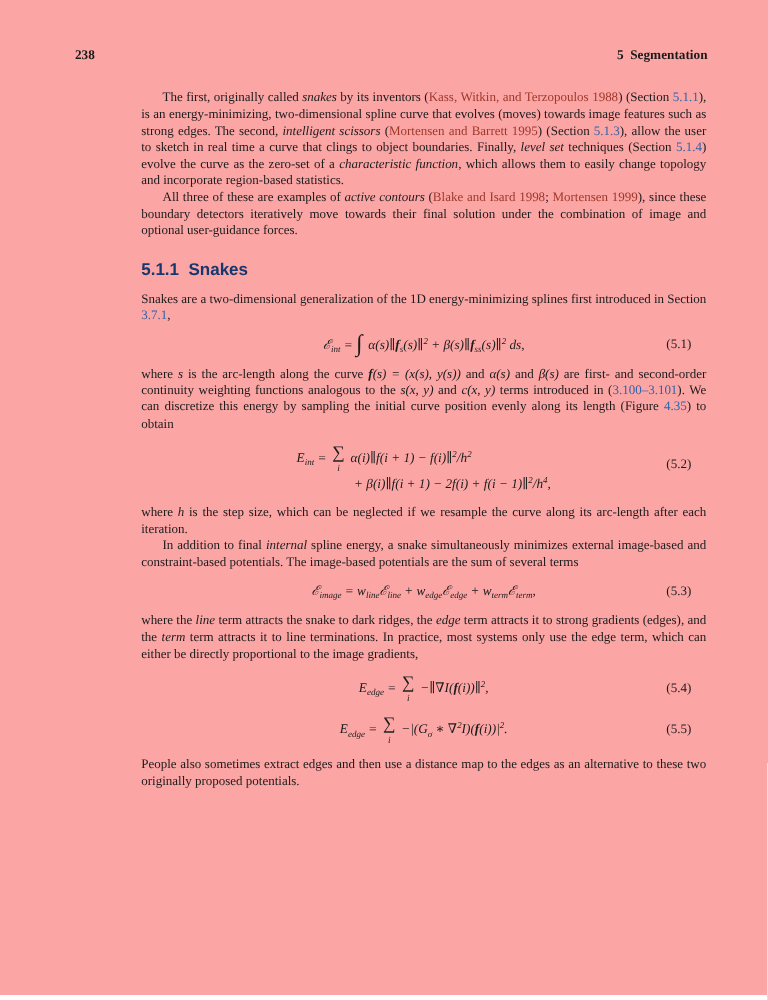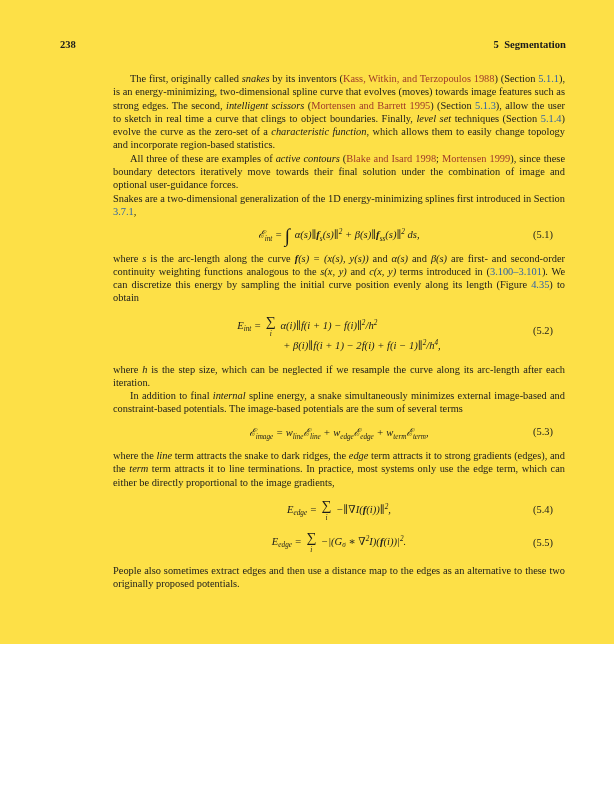--- a/index.html
+++ b/index.html
@@ -3,21 +3,21 @@
 <meta charset="utf-8">
 <style>
   :root{
     --cite:#9E392A;
     --ref:#2F63A9;
     --heading:#17386E;
     --text:#1B1B1B;
   }
   html,body{margin:0;padding:0;background:#ffffff;}
   .page{
-    width:614px;height:644px;position:relative;background:#fde047;
+    width:614px;height:796px;position:relative;background:#fca5a5;
     overflow:hidden;color:var(--text);
     font-family:"Liberation Serif","DejaVu Serif",serif;
   }
   .runhead{
     position:absolute;top:39px;left:60px;right:48px;
     display:flex;justify-content:space-between;
     font-weight:bold;font-size:10.6px;white-space:pre;
   }
   .bodycol{
     position:absolute;top:72px;left:113px;width:452px;
@@ -64,20 +64,21 @@
     <span>238</span>
     <span>5  Segmentation</span>
   </div>
 
   <div class="bodycol">
 
     <p class="para indent"><span class="run-p">The first, originally called </span><span class="run-i">snakes</span><span class="run-p"> by its inventors (</span><span class="run-c">Kass, Witkin, and Terzopoulos 1988</span><span class="run-p">) (Section </span><span class="run-r">5.1.1</span><span class="run-p">), is an energy-minimizing, two-dimensional spline curve that evolves (moves) towards image features such as strong edges. The second, </span><span class="run-i">intelligent scissors</span><span class="run-p"> (</span><span class="run-c">Mortensen and Barrett 1995</span><span class="run-p">) (Section </span><span class="run-r">5.1.3</span><span class="run-p">), allow the user to sketch in real time a curve that clings to object boundaries. Finally, </span><span class="run-i">level set</span><span class="run-p"> techniques (Section </span><span class="run-r">5.1.4</span><span class="run-p">) evolve the curve as the zero-set of a </span><span class="run-i">characteristic function</span><span class="run-p">, which allows them to easily change topology and incorporate region-based statistics.</span></p>
 
     <p class="para indent"><span class="run-p">All three of these are examples of </span><span class="run-i">active contours</span><span class="run-p"> (</span><span class="run-c">Blake and Isard 1998</span><span class="run-p">; </span><span class="run-c">Mortensen 1999</span><span class="run-p">), since these boundary detectors iteratively move towards their final solution under the combination of image and optional user-guidance forces.</span></p>
 
+    <h2 class="sechead">5.1.1  Snakes</h2>
 
     <p class="para"><span class="run-p">Snakes are a two-dimensional generalization of the 1D energy-minimizing splines first introduced in Section </span><span class="run-r">3.7.1</span><span class="run-p">,</span></p>
 
     <div class="eq-row">
       <span class="eq-body"><span class="mtx">ℰ</span><sub>int</sub><span class="mtx"> = </span><span class="intg">∫</span><span class="mtx"> α(s)∥</span><span class="run-b">f</span><sub>s</sub><span class="mtx">(s)∥</span><sup>2</sup><span class="mtx"> + β(s)∥</span><span class="run-b">f</span><sub>ss</sub><span class="mtx">(s)∥</span><sup>2</sup><span class="mtx"> ds,</span></span>
       <span class="eq-num">(5.1)</span>
     </div>
 
     <p class="para"><span class="run-p">where </span><span class="run-i">s</span><span class="run-p"> is the arc-length along the curve </span><span class="run-b">f</span><span class="run-i">(s) = (x(s), y(s))</span><span class="run-p"> and </span><span class="run-i">α(s)</span><span class="run-p"> and </span><span class="run-i">β(s)</span><span class="run-p"> are first- and second-order continuity weighting functions analogous to the </span><span class="run-i">s(x, y)</span><span class="run-p"> and </span><span class="run-i">c(x, y)</span><span class="run-p"> terms introduced in (</span><span class="run-r">3.100–3.101</span><span class="run-p">).  We can discretize this energy by sampling the initial curve position evenly along its length (Figure </span><span class="run-r">4.35</span><span class="run-p">) to obtain</span></p>
 

